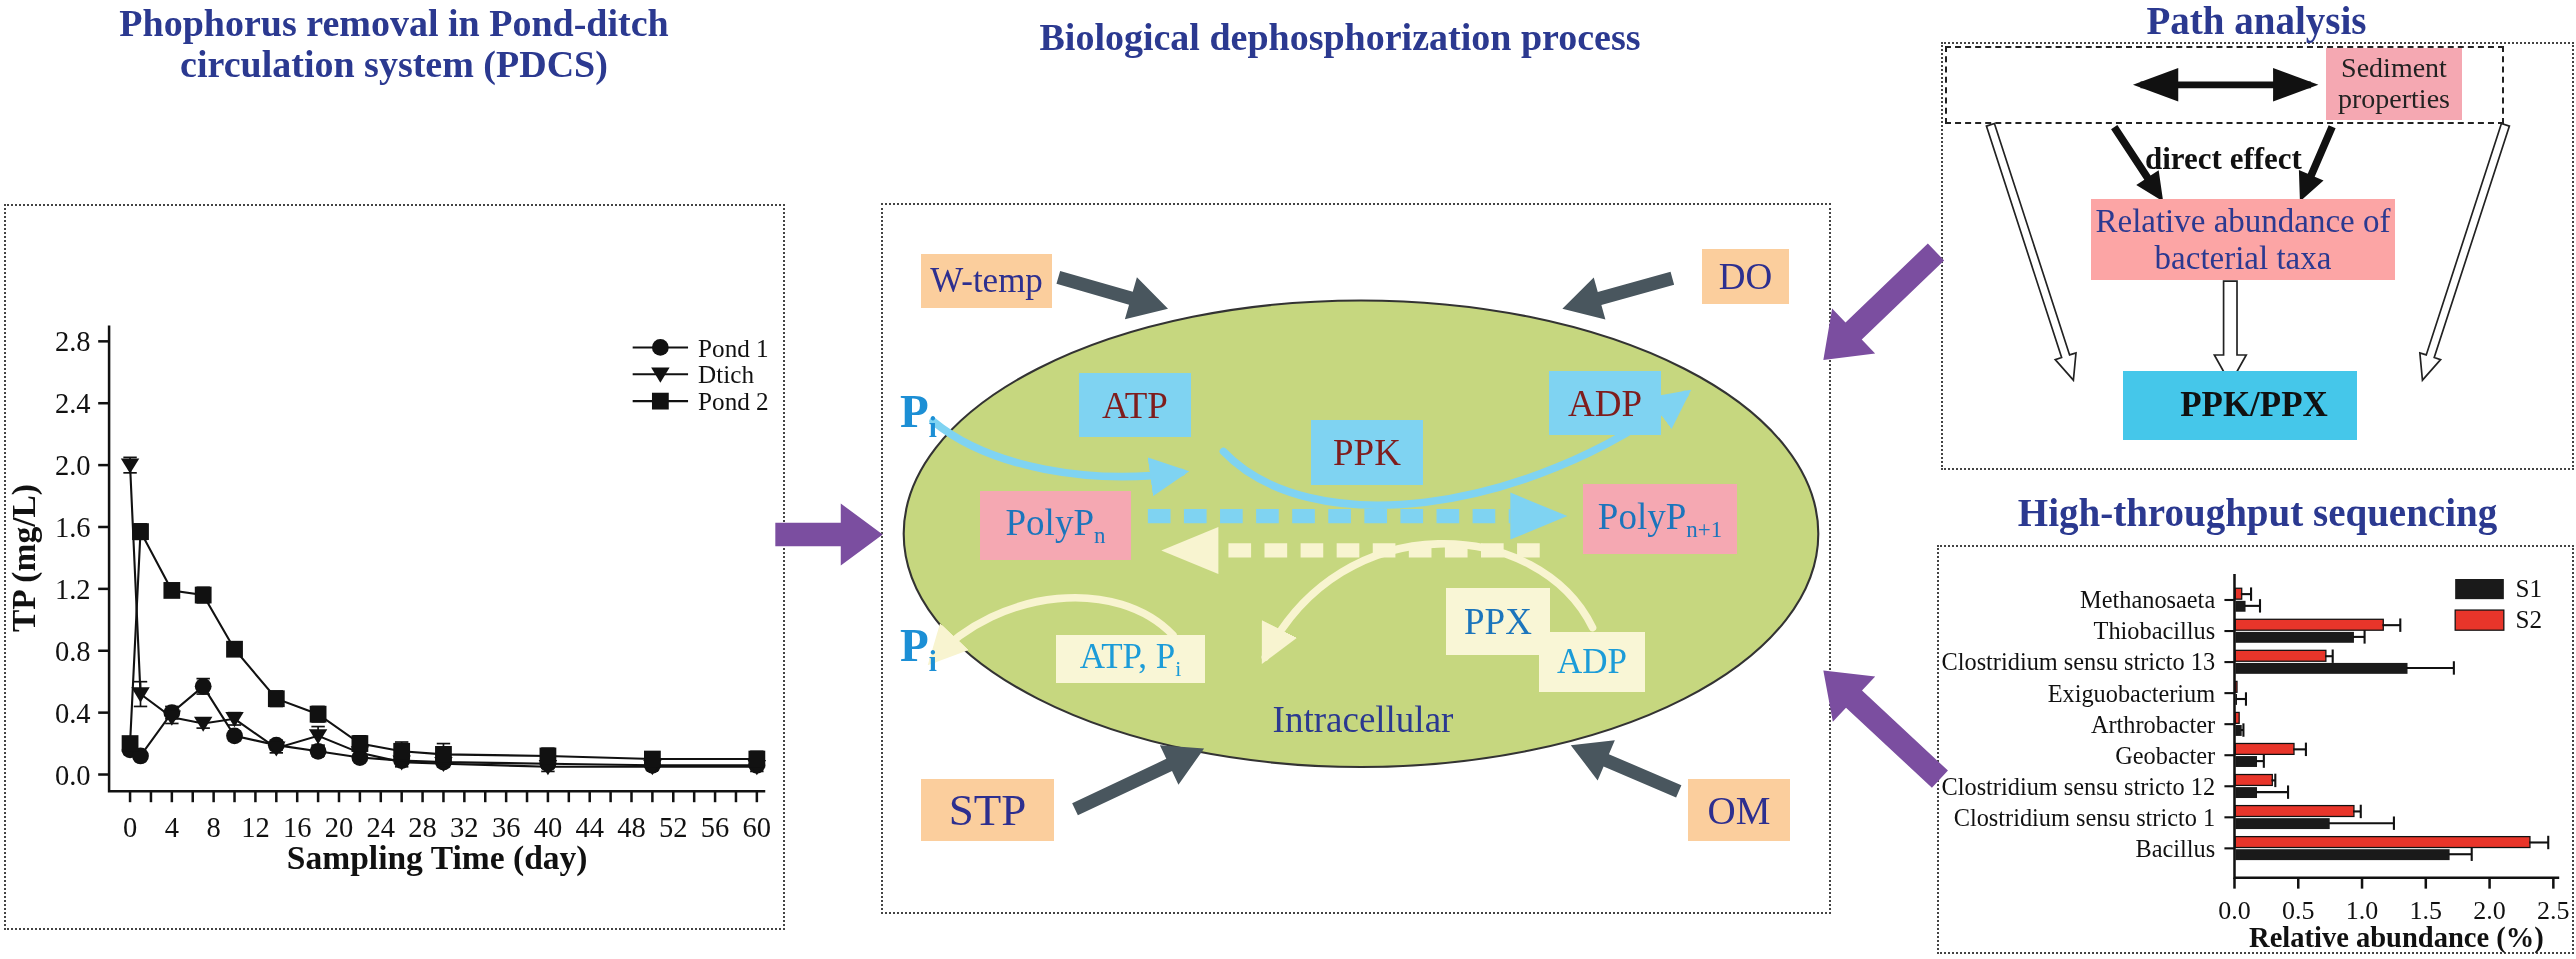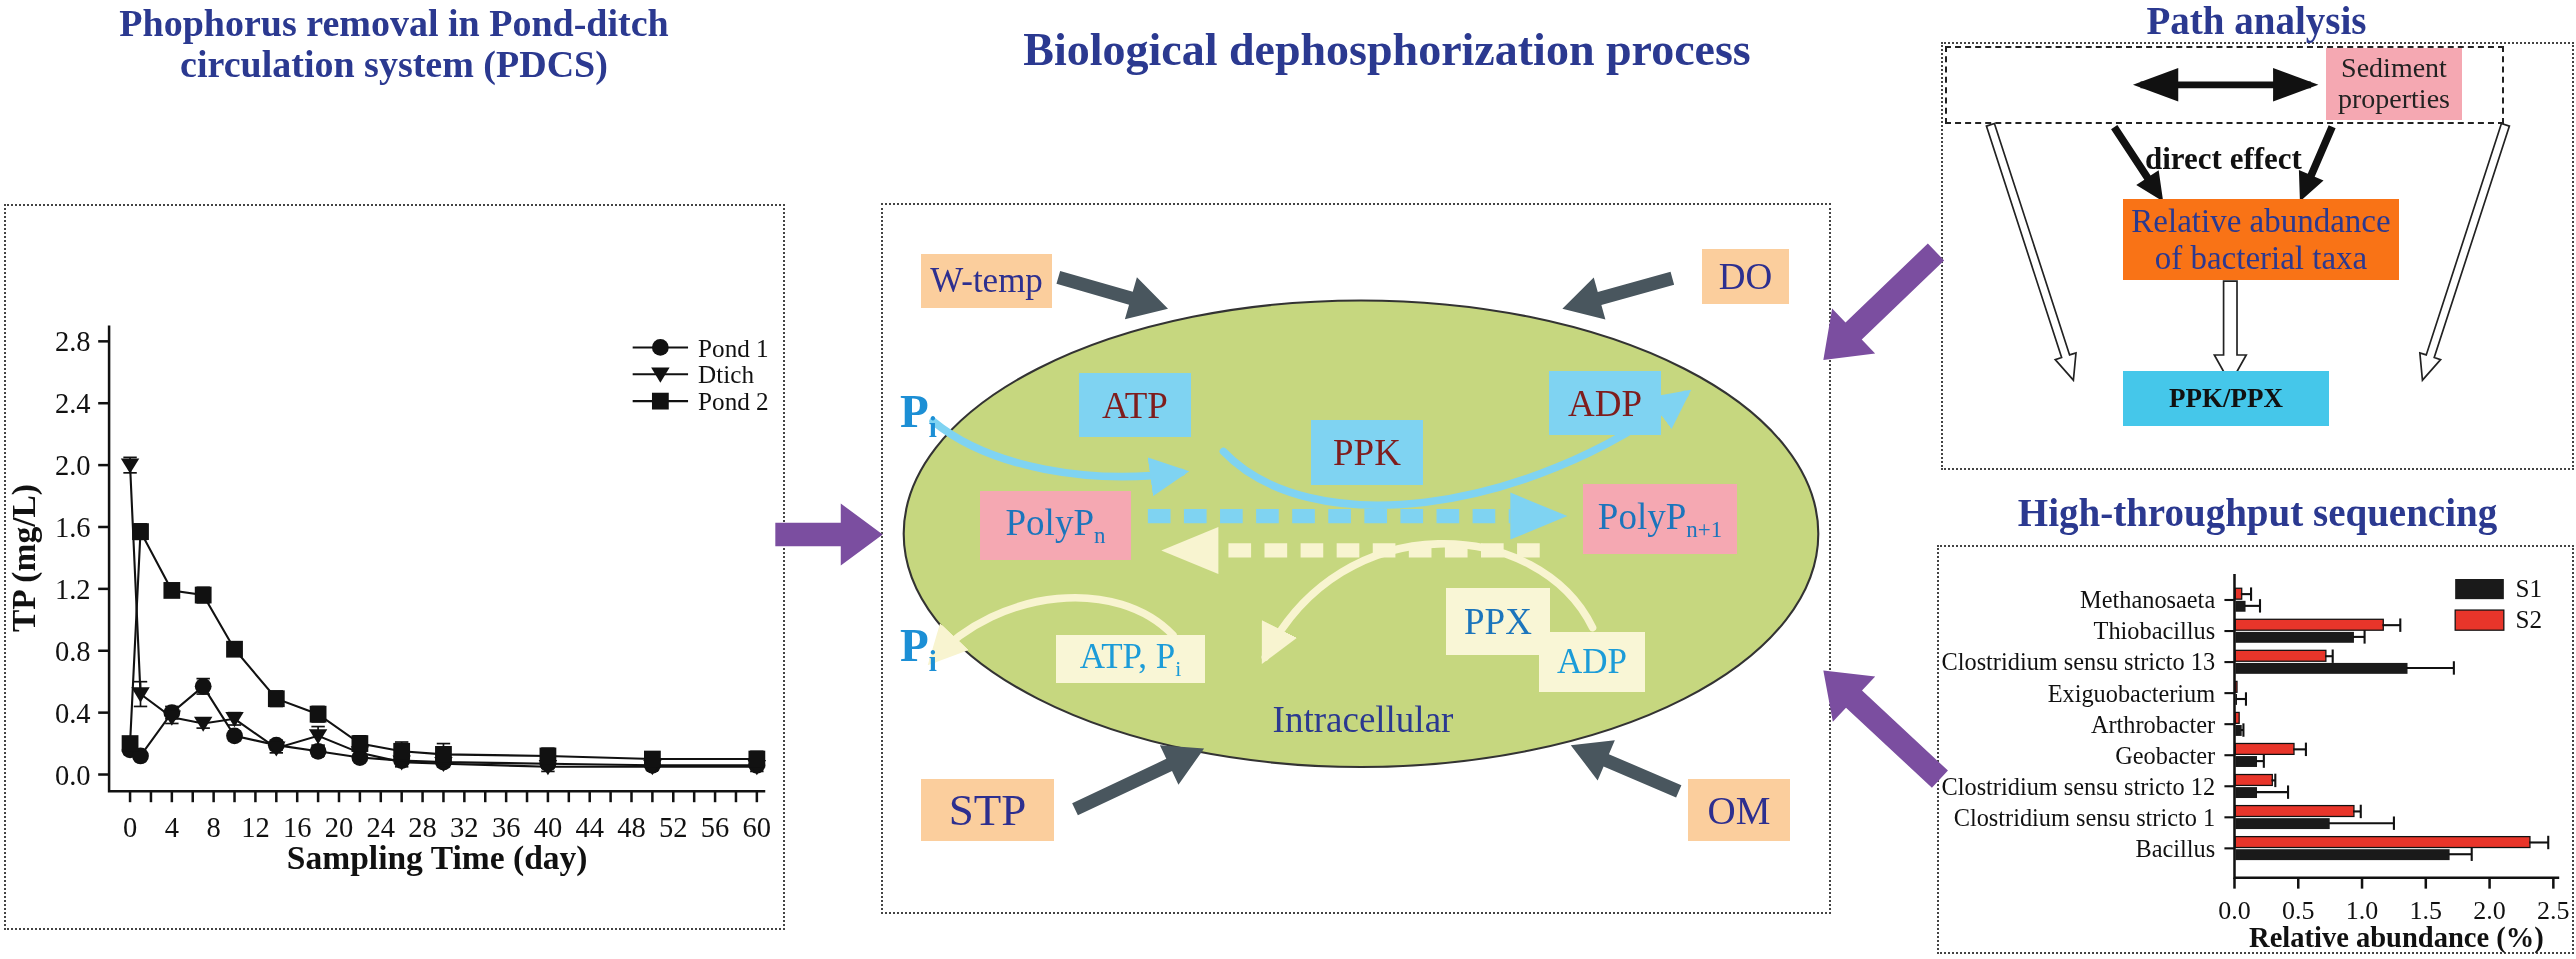--- a/index.html
+++ b/index.html
@@ -27,21 +27,21 @@
   <div class="panel" style="left:4.2px;top:204px;width:777px;height:722px;"></div>
   <div class="panel" style="left:881px;top:203px;width:946px;height:707px;"></div>
   <div class="panel" style="left:1941px;top:42px;width:629px;height:424px;"></div>
   <div class="panel" style="left:1937px;top:545px;width:633px;height:405px;"></div>
   <div style="position:absolute;left:1945px;top:46px;width:555px;height:74px;border:2.5px dashed #222;"></div>
 
   <div class="title" style="left:25px;top:3.4px;width:738px;font-size:38px;">
     <div>Phophorus removal in Pond-ditch</div>
     <div>circulation system (PDCS)</div>
   </div>
-  <div class="title" style="left:984px;top:17px;width:806px;font-size:46px;margin-top:8px;">Biological dephosphorization process</div>
+  <div class="title" style="left:937px;top:17px;width:806px;font-size:38px;">Biological dephosphorization process</div>
   <div class="title" style="left:2005px;top:0px;width:503px;font-size:39px;">Path analysis</div>
   <div class="title" style="left:1968px;top:492px;width:579px;font-size:39px;">High-throughput sequencing</div>
 
   <svg class="layer" viewBox="0 0 3070 1144">
     <defs>
       <marker id="mb" viewBox="0 0 10 10" refX="8" refY="5" markerWidth="5.2" markerHeight="5.2" orient="auto">
         <path d="M0,0 L10,5 L0,10 Z" fill="#7fd3f2"></path>
       </marker>
       <marker id="mc" viewBox="0 0 10 10" refX="8" refY="5" markerWidth="5.2" markerHeight="5.2" orient="auto">
         <path d="M0,0 L10,5 L0,10 Z" fill="#f8f4d0"></path>
@@ -474,18 +474,18 @@
   <div class="pilabel" style="left:900px;top:384px;font-size:47px;">
     <span>P</span><sub>i</sub>
   </div>
   <div class="pilabel" style="left:900px;top:618px;font-size:47px;">
     <span>P</span><sub>i</sub>
   </div>
 
   <div class="box navytxt" style="left:1233px;top:698px;width:260px;height:42px;font-size:37px;">Intracellular</div>
 
   <div class="pathbox" style="left:2326px;top:48px;width:136px;height:72px;background:#f5a8b2;color:#222;font-size:28px;">Sediment properties</div>
-  <div class="pathbox" style="left:2091px;top:199px;width:276px;height:81px;background:#f97316;color:#2b3990;font-size:33px;margin-left:32px;">Relative abundance of bacterial taxa</div>
-  <div class="pathbox" style="left:2123px;top:371px;width:206px;height:55px;background:#45c7ea;color:#111;font-weight:bold;font-size:27px;">PPK/PPX</div>
+  <div class="pathbox" style="left:2091px;top:199px;width:304px;height:81px;background:#fca5a5;color:#2b3990;font-size:33px;">Relative abundance of bacterial taxa</div>
+  <div class="pathbox" style="left:2123px;top:371px;width:206px;height:69px;background:#45c7ea;color:#111;font-weight:bold;font-size:35px;padding-left:28px;">PPK/PPX</div>
   <div class="efflabel" style="left:2145px;top:141px;font-size:31px;">direct effect</div>
 
 </div>
 
 
 </body></html>

